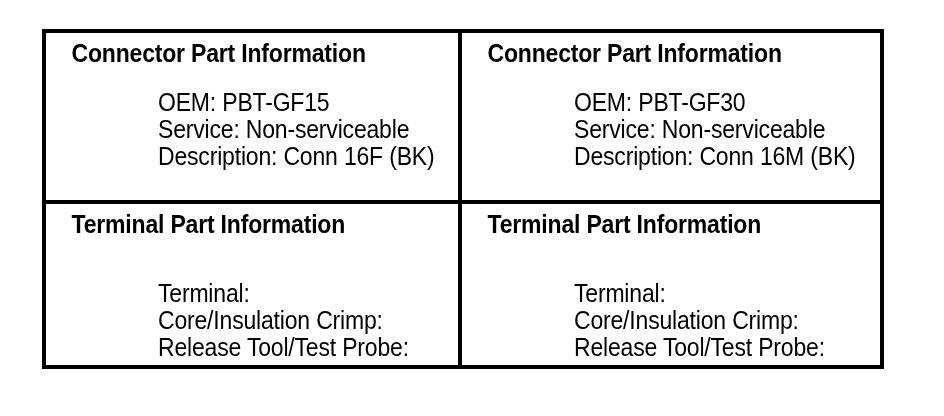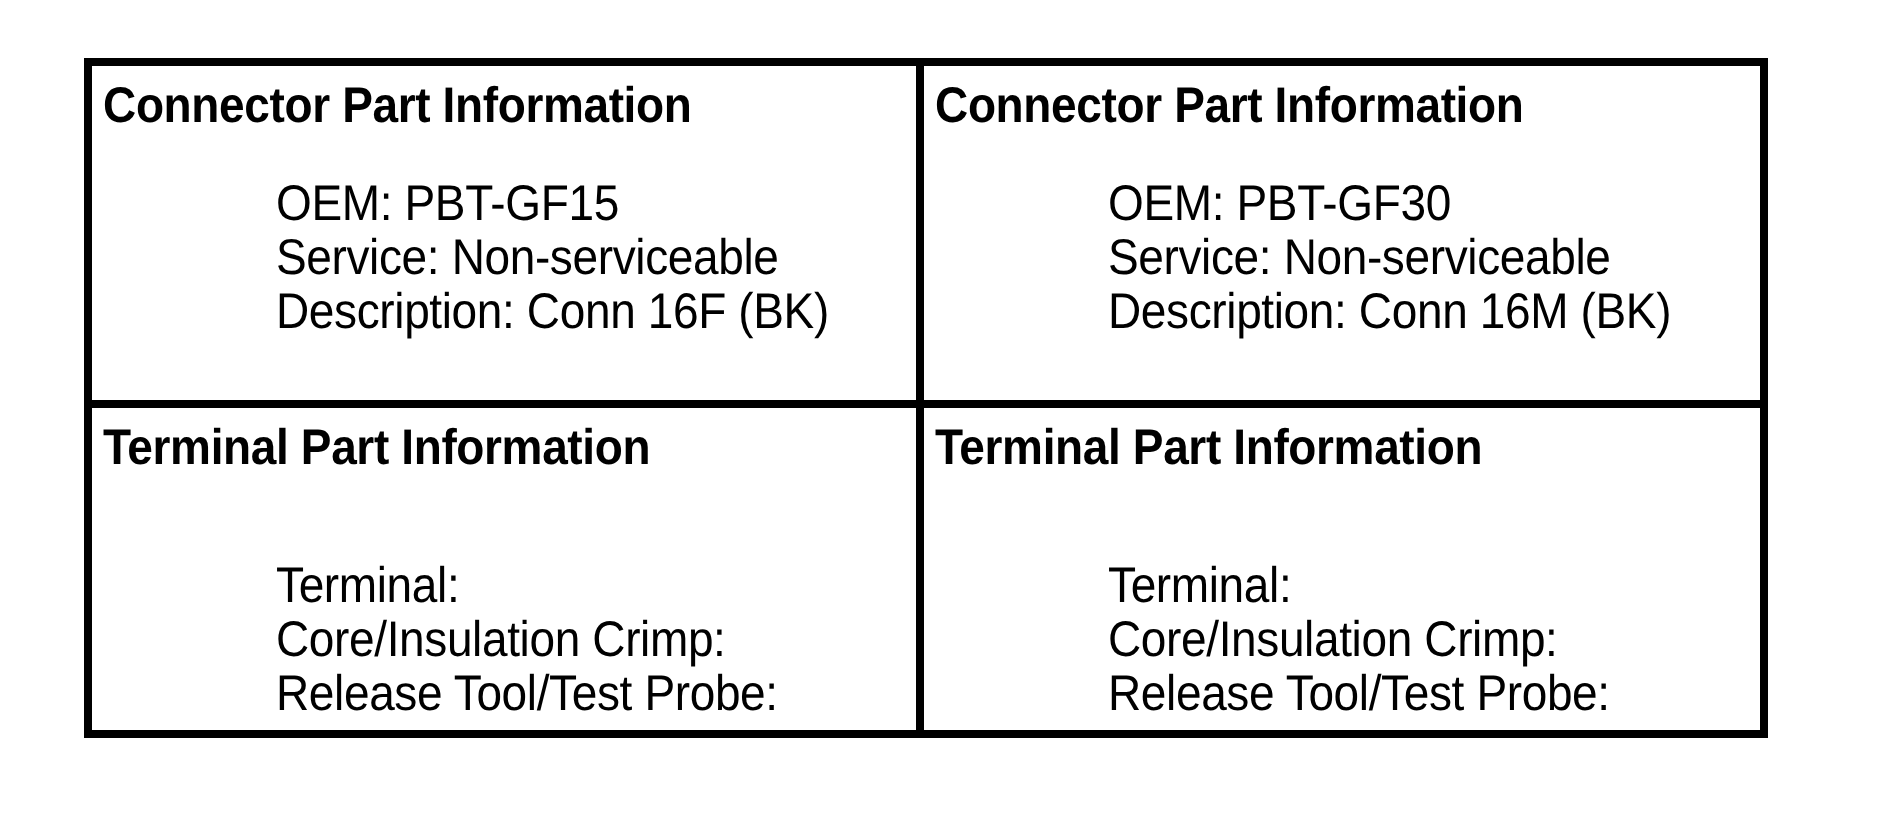--- a/index.html
+++ b/index.html
@@ -40,20 +40,21 @@
     grid-row: 2 / 3;
     grid-column: 1 / 4;
     background: #000000;
   }
 
   .cell {
     position: relative;
     overflow: hidden;
     background: #ffffff;
     padding: 0;
+    margin-left: 20px;
   }
   .cell-tl { grid-row: 1 / 2; grid-column: 1 / 2; }
   .cell-tr { grid-row: 1 / 2; grid-column: 3 / 4; }
   .cell-bl { grid-row: 3 / 4; grid-column: 1 / 2; }
   .cell-br { grid-row: 3 / 4; grid-column: 3 / 4; }
 
   .cell-heading {
     font-size: 25px;
     font-weight: bold;
     line-height: 28px;

